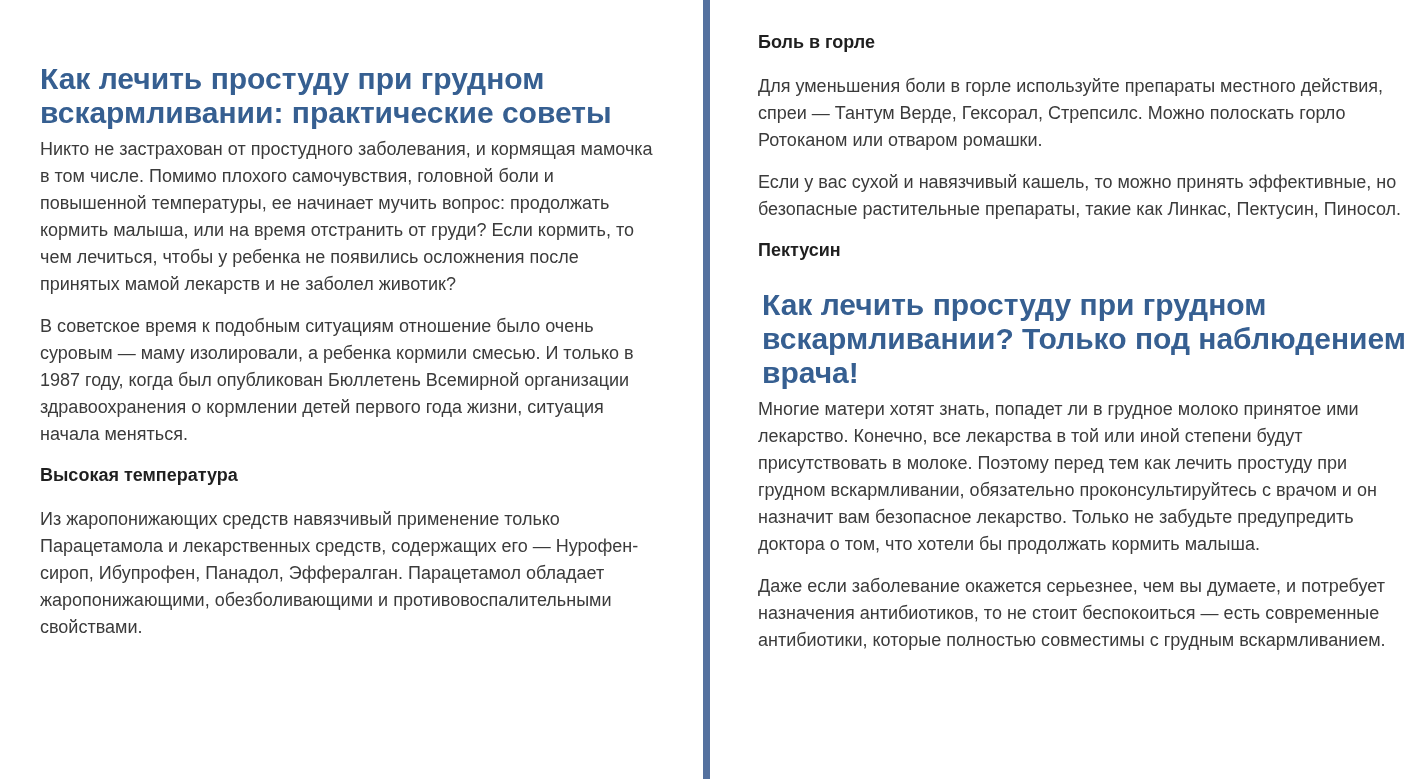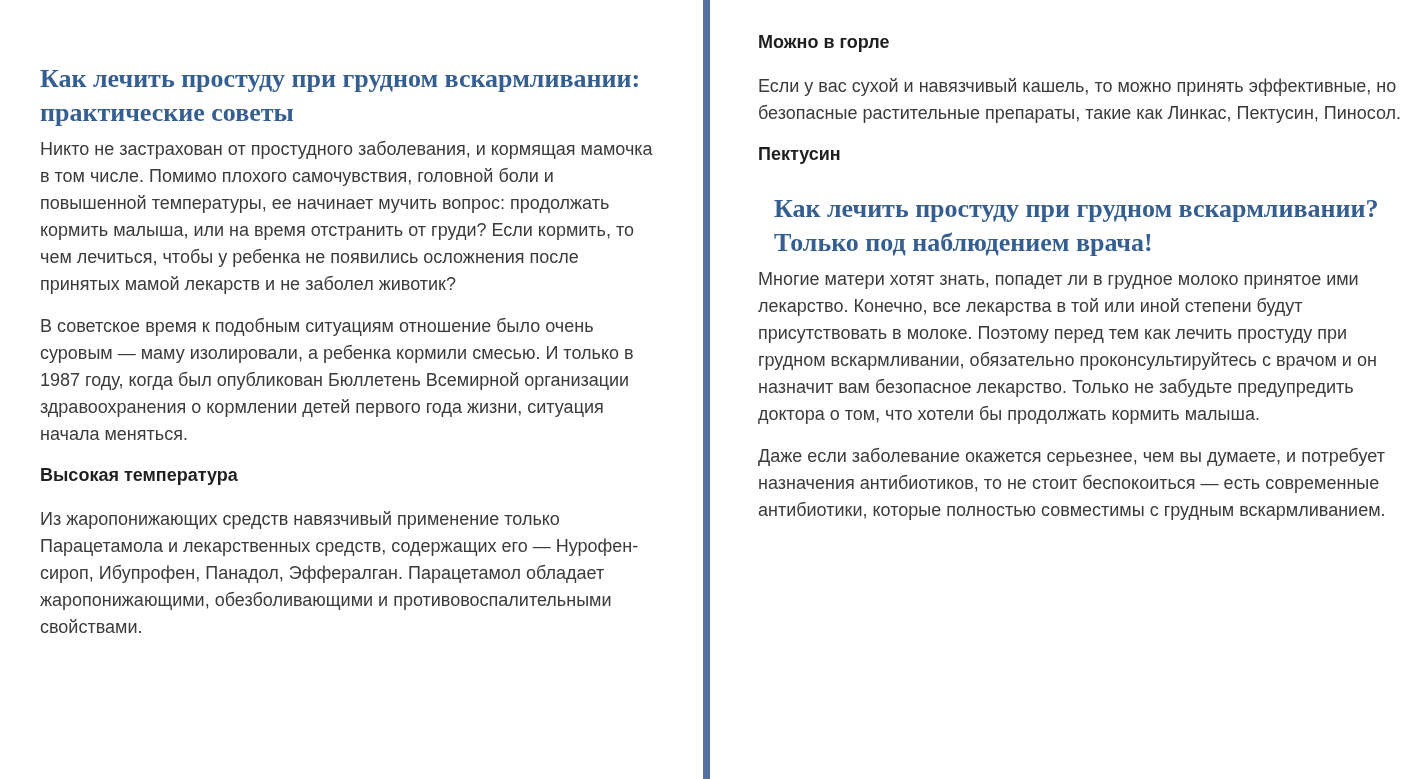--- a/index.html
+++ b/index.html
@@ -23,29 +23,29 @@
   .divider{
     position:absolute;
     left:703px;top:0;
     width:7px;height:779px;
     background:var(--divider-color);
   }
   .col{position:absolute;top:0;}
   .col-left{left:40px;width:622px;}
   .col-right{left:758px;width:650px;}
   .h-serif{
-    font-family:Liberation Serif, serif;
+    font-family:Liberation Sans, sans-serif;
     font-weight:bold;
     color:var(--heading-color);
-    font-size:26px;
+    font-size:30px;
     line-height:34px;
     margin:0;
   }
   .col-left .h-serif{margin:62px 0 6px 0;}
-  .col-right .h-serif{margin:26px 0 6px 16px;}
+  .col-right .h-serif{margin:26px 0 6px 4px;}
   p.body-p{
     font-size:18px;
     line-height:27px;
     margin:0 0 15px 0;
     color:var(--body-color);
   }
   h3.sub{
     font-size:18px;
     line-height:24px;
     font-weight:bold;
@@ -63,21 +63,22 @@
     <h1 class="h-serif">Как лечить простуду при грудном вскармливании: практические советы</h1>
     <p class="body-p">Никто не застрахован от простудного заболевания, и кормящая мамочка в том числе. Помимо плохого самочувствия, головной боли и повышенной температуры, ее начинает мучить вопрос: продолжать кормить  малыша, или на время отстранить от груди? Если кормить, то чем лечиться, чтобы у ребенка не появились осложнения после принятых мамой лекарств и не заболел животик?</p>
     <p class="body-p">В советское время к подобным ситуациям отношение было очень суровым — маму изолировали, а ребенка кормили смесью. И только в 1987 году, когда был опубликован Бюллетень Всемирной организации здравоохранения о кормлении детей первого года жизни, ситуация начала меняться.</p>
     <h3 class="sub">Высокая температура</h3>
     <p class="body-p">Из жаропонижающих средств навязчивый применение только Парацетамола и лекарственных средств, содержащих его — Нурофен-сироп, Ибупрофен, Панадол, Эффералган. Парацетамол обладает жаропонижающими, обезболивающими и противовоспалительными свойствами.</p>
   </div>
 
   <div class="divider"></div>
 
   <div class="col col-right">
-    <h3 class="sub">Можно в горле</h3>
+    <h3 class="sub">Боль в горле</h3>
+    <p class="body-p">Для уменьшения боли в горле используйте препараты местного действия, спреи — Тантум Верде, Гексорал, Стрепсилс. Можно полоскать горло Ротоканом или отваром ромашки.</p>
     <p class="body-p">Если у вас сухой и навязчивый кашель, то можно принять эффективные, но безопасные растительные препараты, такие как Линкас, Пектусин, Пиносол.</p>
     <h3 class="sub">Пектусин</h3>
     <h2 class="h-serif">Как лечить простуду при грудном вскармливании? Только под наблюдением врача!</h2>
     <p class="body-p">Многие матери хотят знать, попадет ли в грудное молоко принятое ими лекарство. Конечно, все лекарства в той или иной степени будут присутствовать в молоке. Поэтому перед тем как лечить простуду при грудном вскармливании, обязательно проконсультируйтесь с врачом и он назначит вам безопасное лекарство. Только не забудьте предупредить доктора о том, что хотели бы продолжать кормить малыша.</p>
     <p class="body-p">Даже если заболевание окажется серьезнее, чем вы думаете, и потребует назначения антибиотиков, то не стоит беспокоиться — есть современные антибиотики, которые полностью совместимы с грудным вскармливанием.</p>
   </div>
 
 </div>
 
 </body></html>

